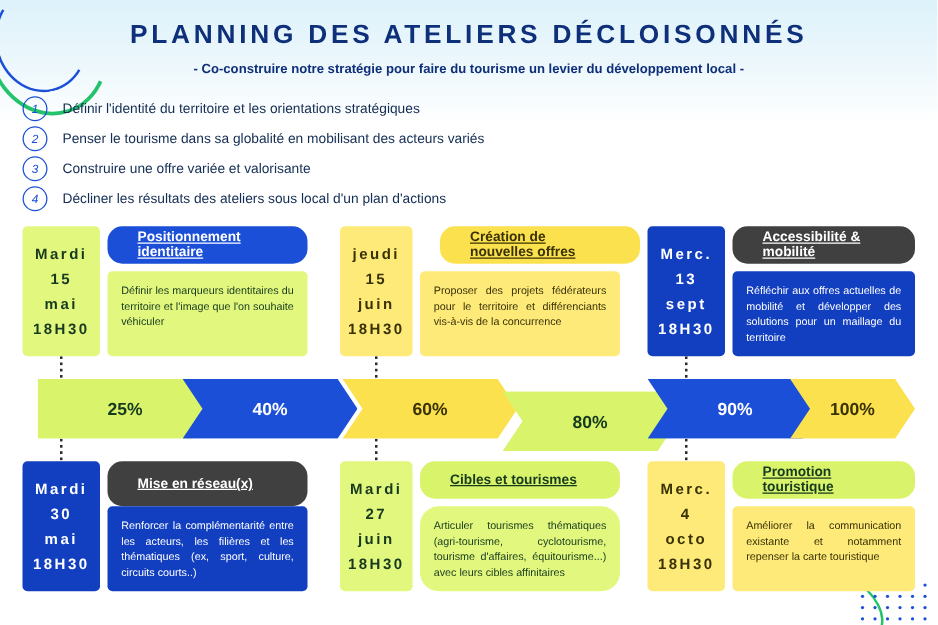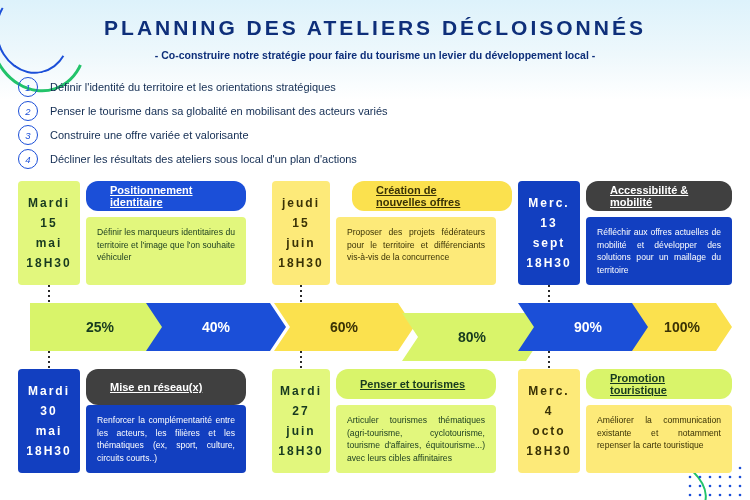--- a/index.html
+++ b/index.html
@@ -227,22 +227,22 @@
     <div class="card head-card c-blue-light" style="left:86px;top:192px;width:160px;height:36px;">Mise en réseau(x)</div>
     <div class="card body-card c-blue-deep" style="left:86px;top:228px;width:160px;height:68px;">Renforcer la complémentarité entre les acteurs, les filières et les thématiques (ex, sport, culture, circuits courts..)</div>
 
     <div class="dots-v" style="left:300px;top:174px;height:18px;"></div>
     <div class="card date-card c-green-soft" style="left:272px;top:192px;width:58px;height:104px;">
       <span>Mardi</span>
       <span>27</span>
       <span>juin</span>
       <span>18H30</span>
     </div>
-    <div class="card head-card c-green" style="left:336px;top:192px;width:160px;height:30px;">Penser et tourismes</div>
-    <div class="card body-card c-green-soft" style="left:336px;top:228px;width:160px;height:68px;">Articuler tourismes thématiques (agri-tourisme, cyclotourisme, tourisme d'affaires, équitourisme...) avec leurs cibles affinitaires</div>
+    <div class="card head-card c-green" style="left:336px;top:192px;width:160px;height:30px;">Cibles et tourismes</div>
+    <div class="card body-card c-green-soft" style="left:336px;top:228px;width:160px;height:68px;border-radius:15px;">Articuler tourismes thématiques (agri-tourisme, cyclotourisme, tourisme d'affaires, équitourisme...) avec leurs cibles affinitaires</div>
 
     <div class="dots-v" style="left:548px;top:174px;height:18px;"></div>
     <div class="card date-card c-yellow-soft" style="left:518px;top:192px;width:62px;height:104px;">
       <span>Merc.</span>
       <span>4</span>
       <span>octo</span>
       <span>18H30</span>
     </div>
     <div class="card head-card c-green" style="left:586px;top:192px;width:146px;height:30px;">Promotion touristique</div>
     <div class="card body-card c-yellow-soft" style="left:586px;top:228px;width:146px;height:68px;">Améliorer la communication existante et notamment repenser la carte touristique</div>

